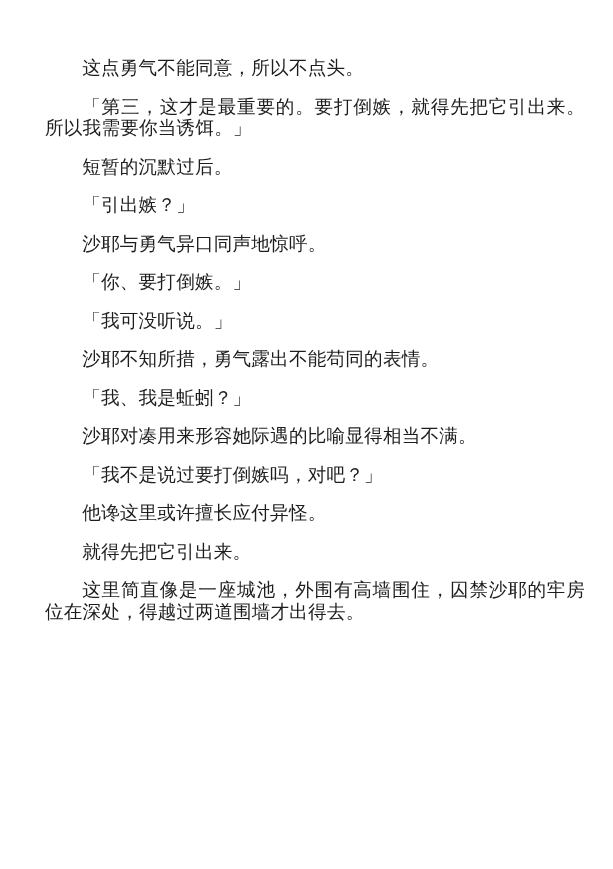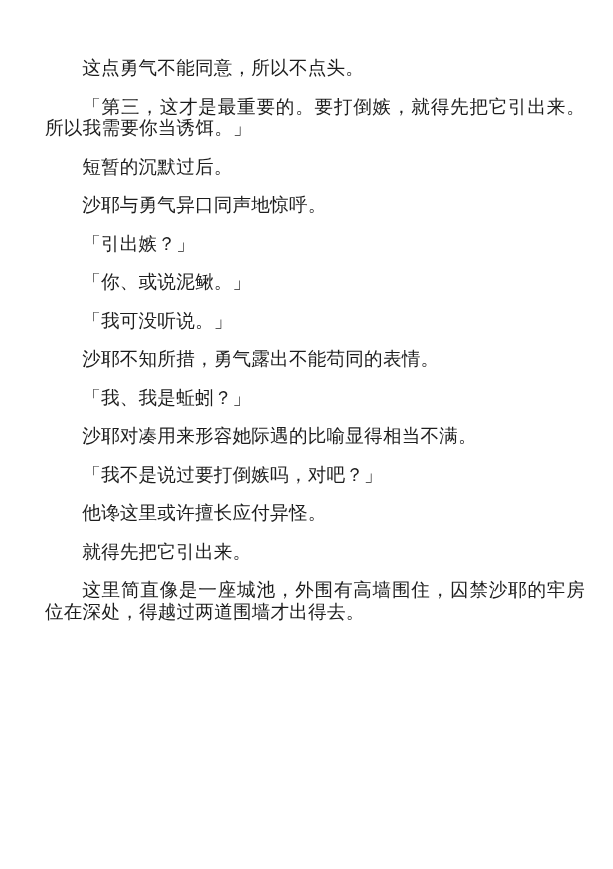--- a/index.html
+++ b/index.html
@@ -33,23 +33,23 @@
 </style>
 </head>
 <body>
 
 <div class="page">
   <main class="content">
 
   <p>这点勇气不能同意，所以不点头。</p>
       <p>「第三，这才是最重要的。要打倒嫉，就得先把它引出来。所以我需要你当诱饵。」</p>
       <p>短暂的沉默过后。</p>
+      <p>「引出嫉？」</p>
       <p>沙耶与勇气异口同声地惊呼。</p>
-      <p>「引出嫉？」</p>
-      <p>「你、或说泥鳅。」</p>
+      <p>「你、要打倒嫉。」</p>
       <p>「我可没听说。」</p>
       <p>沙耶不知所措，勇气露出不能苟同的表情。</p>
       <p>「我、我是蚯蚓？」</p>
       <p>沙耶对凑用来形容她际遇的比喻显得相当不满。</p>
       <p>「我不是说过要打倒嫉吗，对吧？」</p>
       <p>他谗这里或许擅长应付异怪。</p>
       <p>就得先把它引出来。</p>
       <p>这里简直像是一座城池，外围有高墙围住，囚禁沙耶的牢房位在深处，得越过两道围墙才出得去。</p>
     </main>
 </div>

